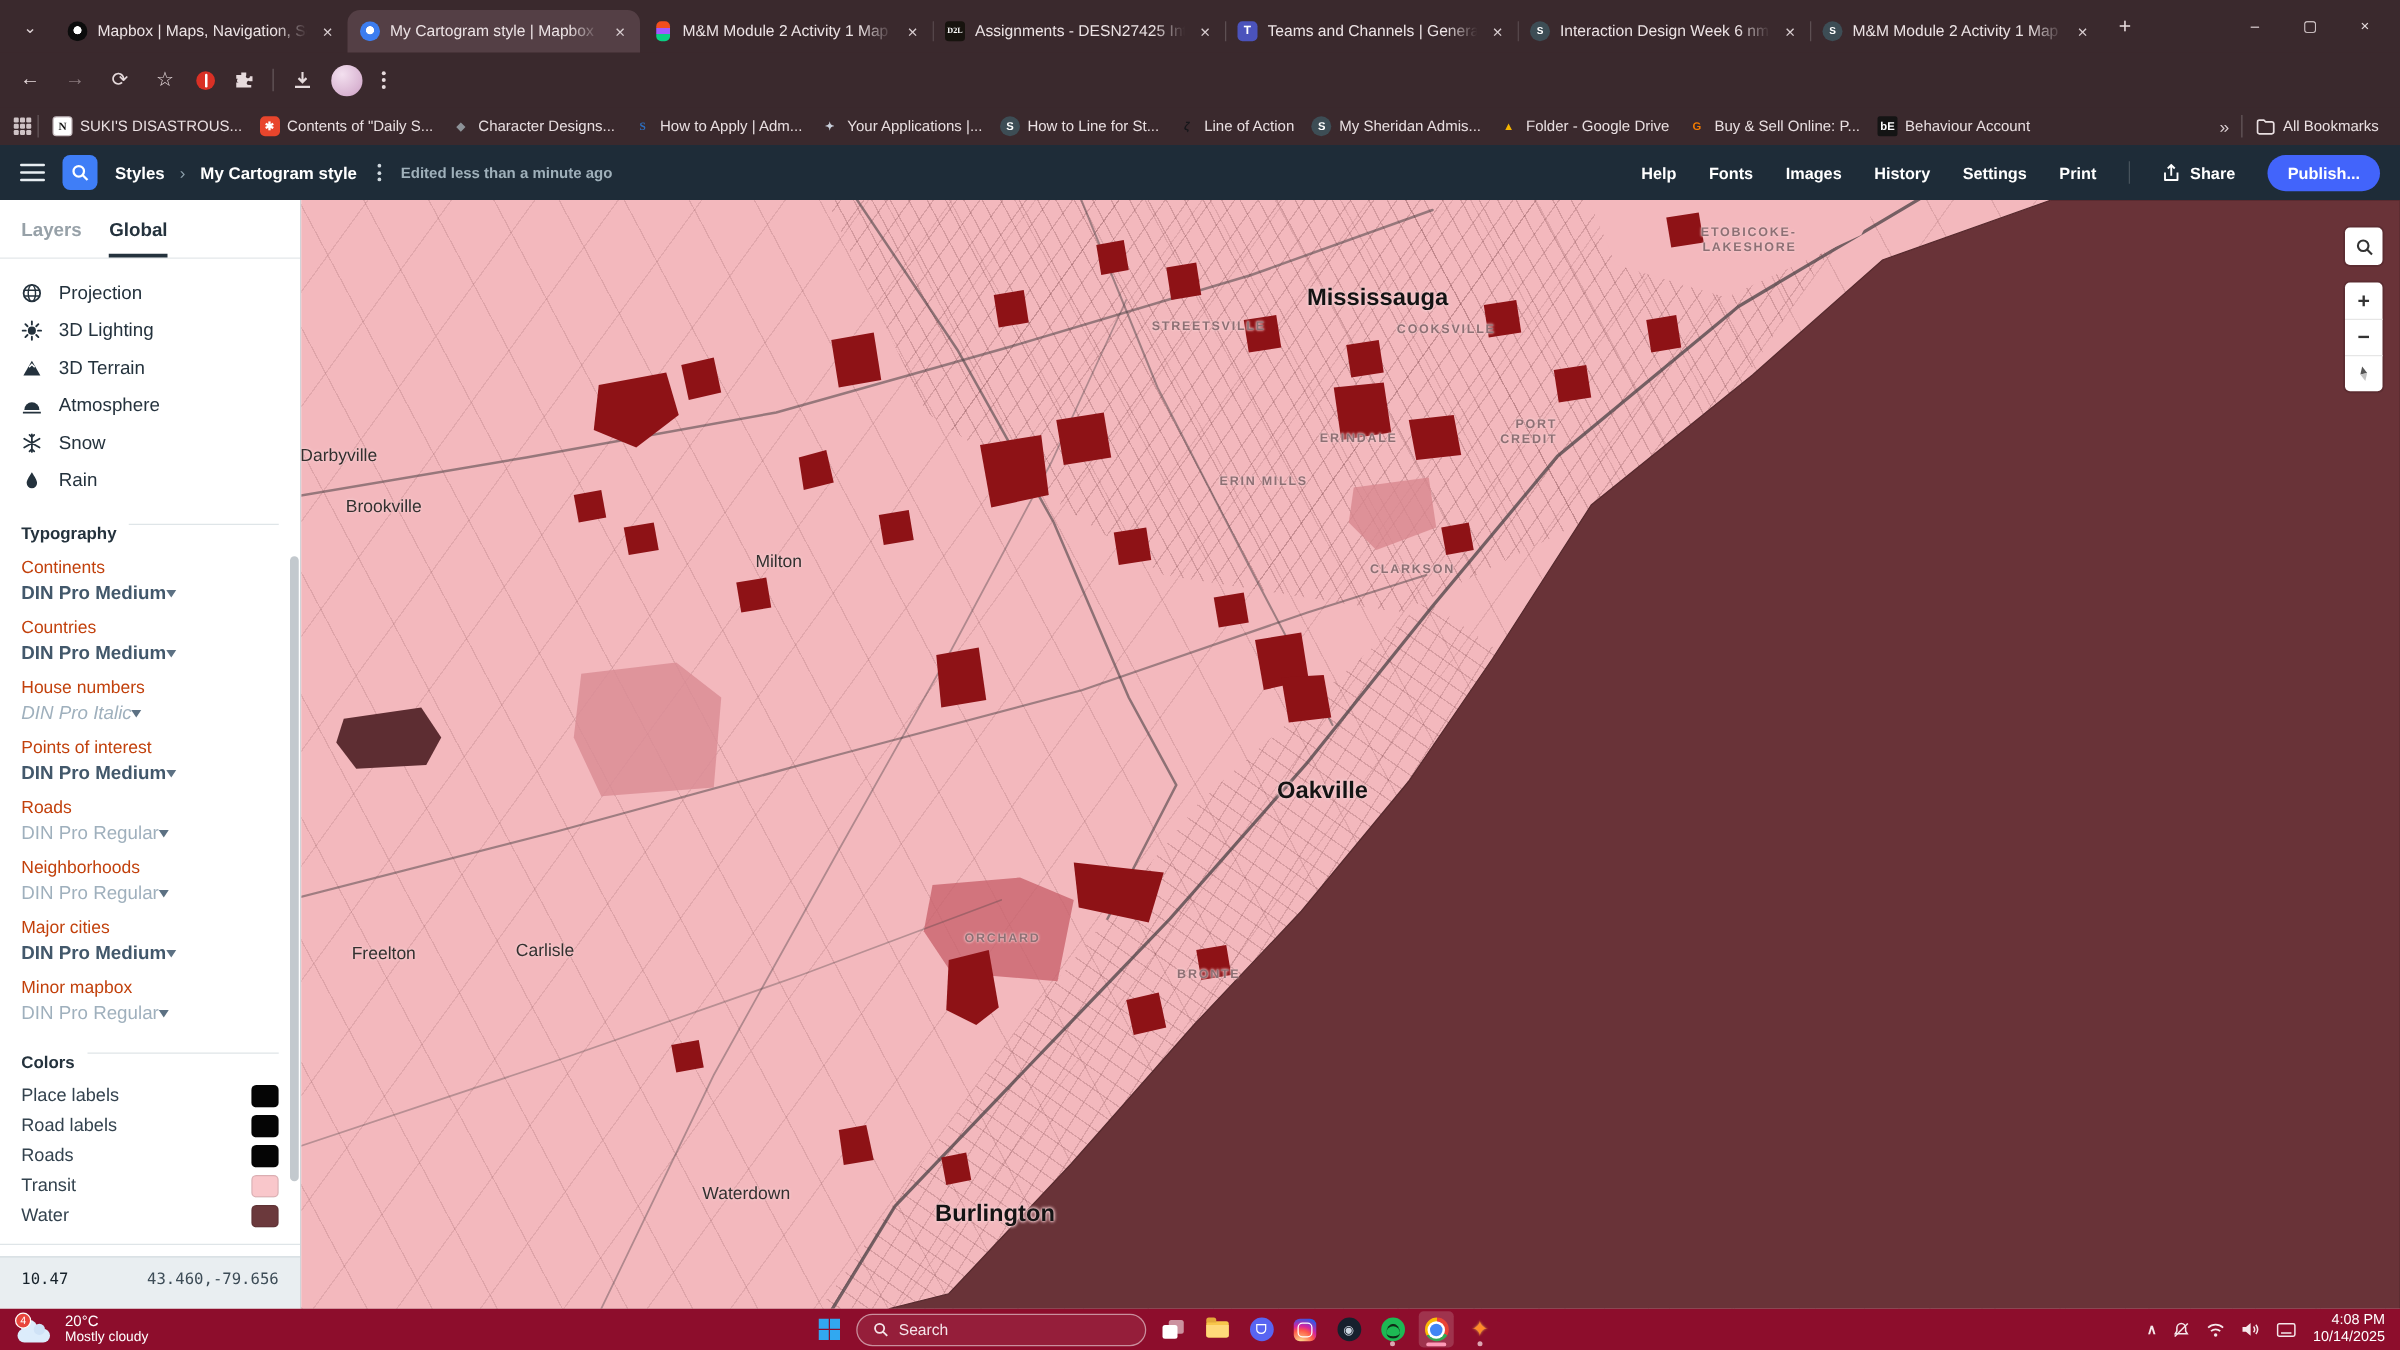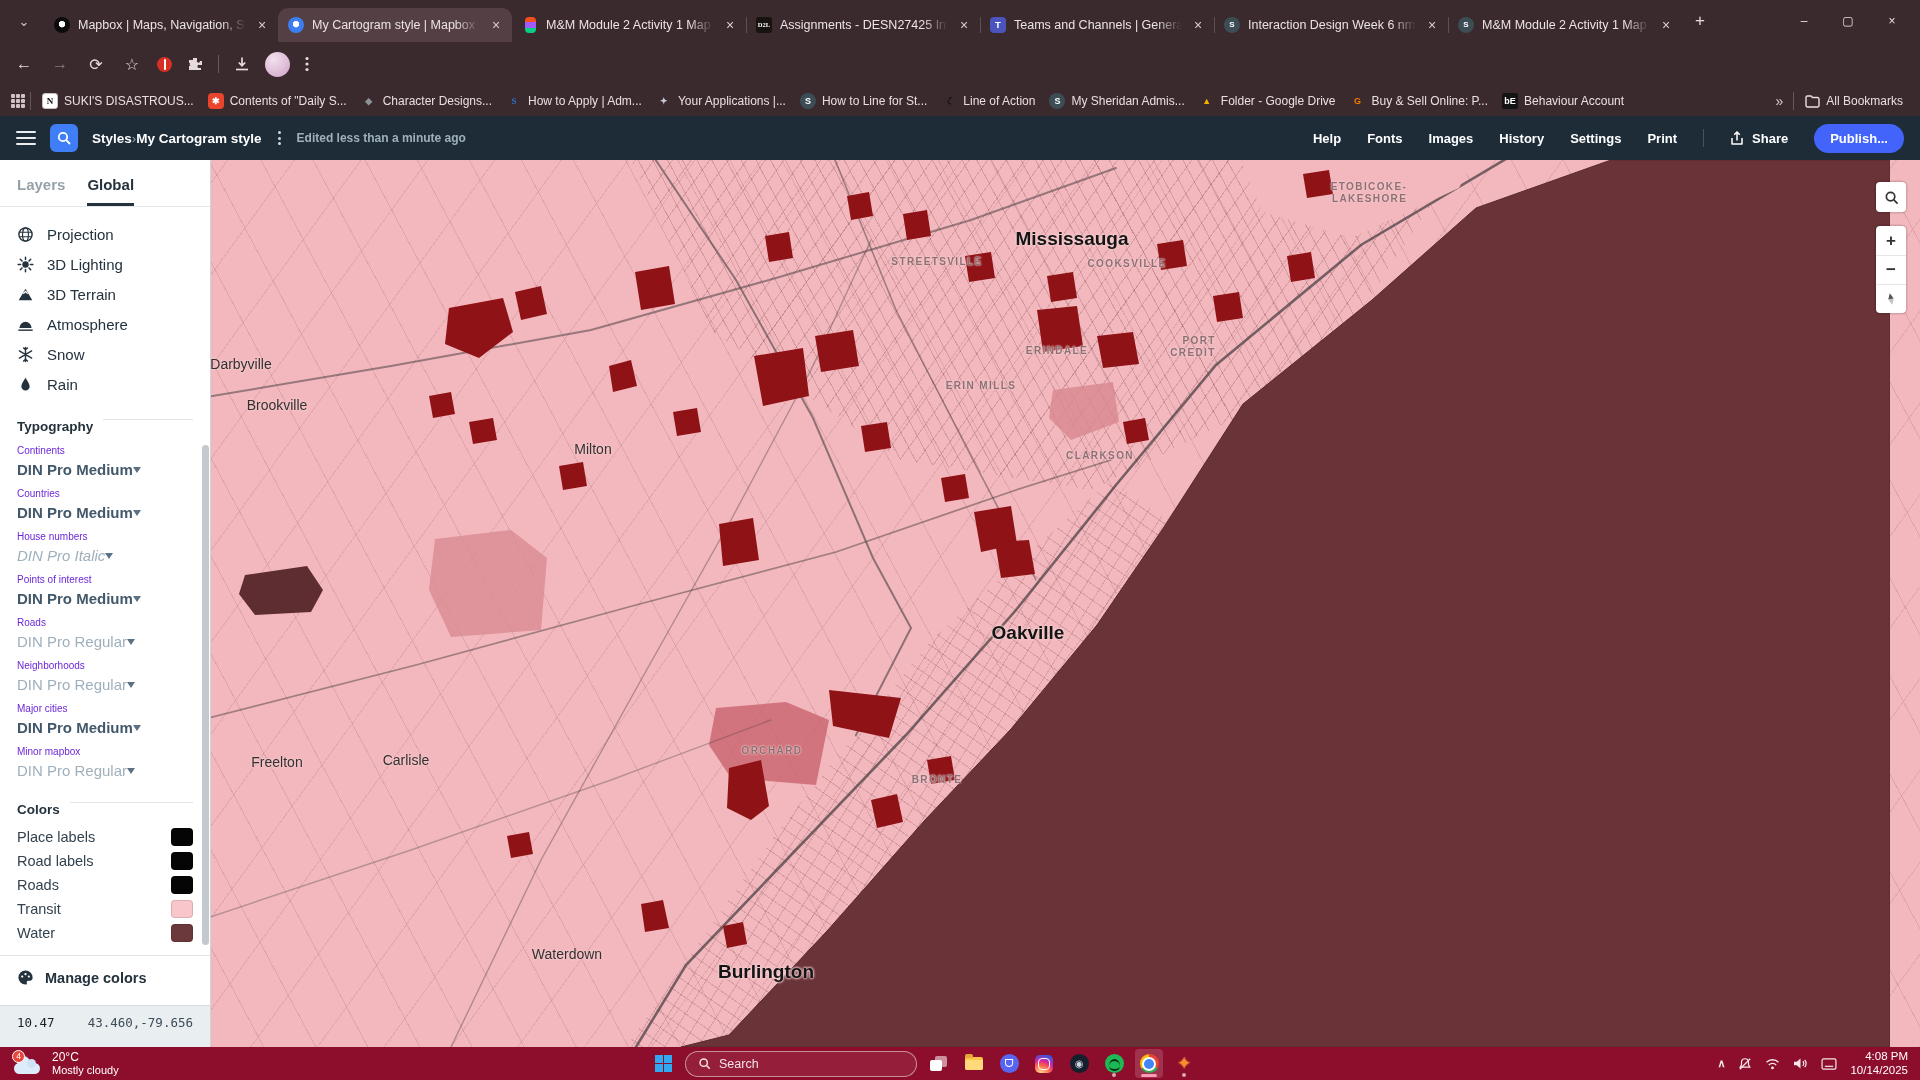--- a/index.html
+++ b/index.html
@@ -48,46 +48,46 @@
   .bookmarks{height:30px;background:#3a292d;display:flex;align-items:center;padding:0 10px;gap:4px;color:#e9dfe1;font-size:12px}
   .bm{display:flex;align-items:center;gap:6px;padding:3px 7px;border-radius:6px;white-space:nowrap}
   .bm .fav{width:16px;height:16px;font-size:9px}
   .bm-spacer{flex:1}
 
   
   .studiohdr{height:44px;background:#1e2c38;display:flex;align-items:center;padding:0 16px;gap:14px;color:#fff}
   .hamburger{width:20px;display:flex;flex-direction:column;gap:4px}
   .hamburger i{height:2px;background:#e8eef2;border-radius:1px;display:block}
   .slogo{width:28px;height:28px;border-radius:6px;background:#3f7ef7;display:flex;align-items:center;justify-content:center;flex:none}
-  .crumb{display:flex;align-items:center;gap:0;font-size:13.5px;font-weight:700}
+  .crumb{display:flex;align-items:center;gap:12px;font-size:13.5px;font-weight:700}
   .crumb .sep{color:#8ea0ac;font-weight:400}
   .kebab{display:flex;flex-direction:column;gap:2.5px;padding:0 2px}
   .kebab i{width:3px;height:3px;border-radius:50%;background:#cfd8de;display:block}
   .edited{font-size:12px;color:#9fb0ba;font-weight:600}
   .hdr-right{margin-left:auto;display:flex;align-items:center;gap:26px}
   .hlink{font-size:13px;font-weight:700;color:#fff}
   .share{display:flex;align-items:center;gap:8px;font-size:13px;font-weight:700}
   .publish{background:#4264fb;color:#fff;font-size:13px;font-weight:700;padding:7px 16px;border-radius:17px;border:none}
 
   
   .content{display:flex;height:887px;background:#fff}
 
   
-  .sidebar{width:211px;background:#fff;border-right:1px solid #cfd4d8;position:relative;flex:none;color:#24323d;overflow:hidden}
+  .sidebar{width:241px;background:#fff;border-right:1px solid #cfd4d8;position:relative;flex:none;color:#24323d;overflow:hidden}
   .side-tabs{display:flex;gap:22px;padding:16px 17px 0;border-bottom:1px solid #e4e8ea;font-size:15px;font-weight:700}
   .stab{padding-bottom:10px;border-bottom:3px solid transparent}
   .stab.on{color:#24323d;border-bottom-color:#24323d}
   .stab.off{color:#97a1a8}
   .gitems{padding:12px 0 4px}
   .gitem{height:30px;display:flex;align-items:center;gap:13px;padding:0 17px;font-size:15px}
   .gitem svg{flex:none}
   .sect{display:flex;align-items:flex-start;gap:10px;padding:16px 17px 8px;font-size:13.5px;font-weight:700}
   .sect .rule{flex:1;height:1px;background:#dfe5e8}
   .field{padding:3px 17px 7px}
-  .field .flabel{font-size:10px;color:#6d28d9;margin-bottom:5px}
+  .field .flabel{font-size:14px;color:#c2410c;margin-bottom:5px}
   .field .fval{display:flex;align-items:center;padding-right:6px}
   .fval span{font-size:15px}
   .fval .solid{color:#42586b;font-weight:700}
   .fval .muted{color:#9fb0bd}
   .fval .it{font-style:italic}
   .caret{width:0;height:0;border-left:4.5px solid transparent;border-right:4.5px solid transparent;border-top:6px solid #5c7183}
   .crow{display:flex;align-items:center;justify-content:space-between;padding:3px 17px;font-size:14.5px;color:#33424e}
   .swatch{width:22px;height:18px;border-radius:4px;border:1px solid rgba(0,0,0,.12)}
   .managebar{border-top:1px solid #dfe5e8;margin-top:10px;padding:13px 17px;display:flex;align-items:center;gap:11px;font-size:14.5px;font-weight:700;color:#24323d}
   .sstatus{position:absolute;left:0;right:0;bottom:0;height:42px;background:#e9eef1;border-top:1px solid #d3dbe0;display:flex;justify-content:space-between;padding:9px 17px 0;font-family:"DejaVu Sans Mono",monospace;font-size:12.5px}

